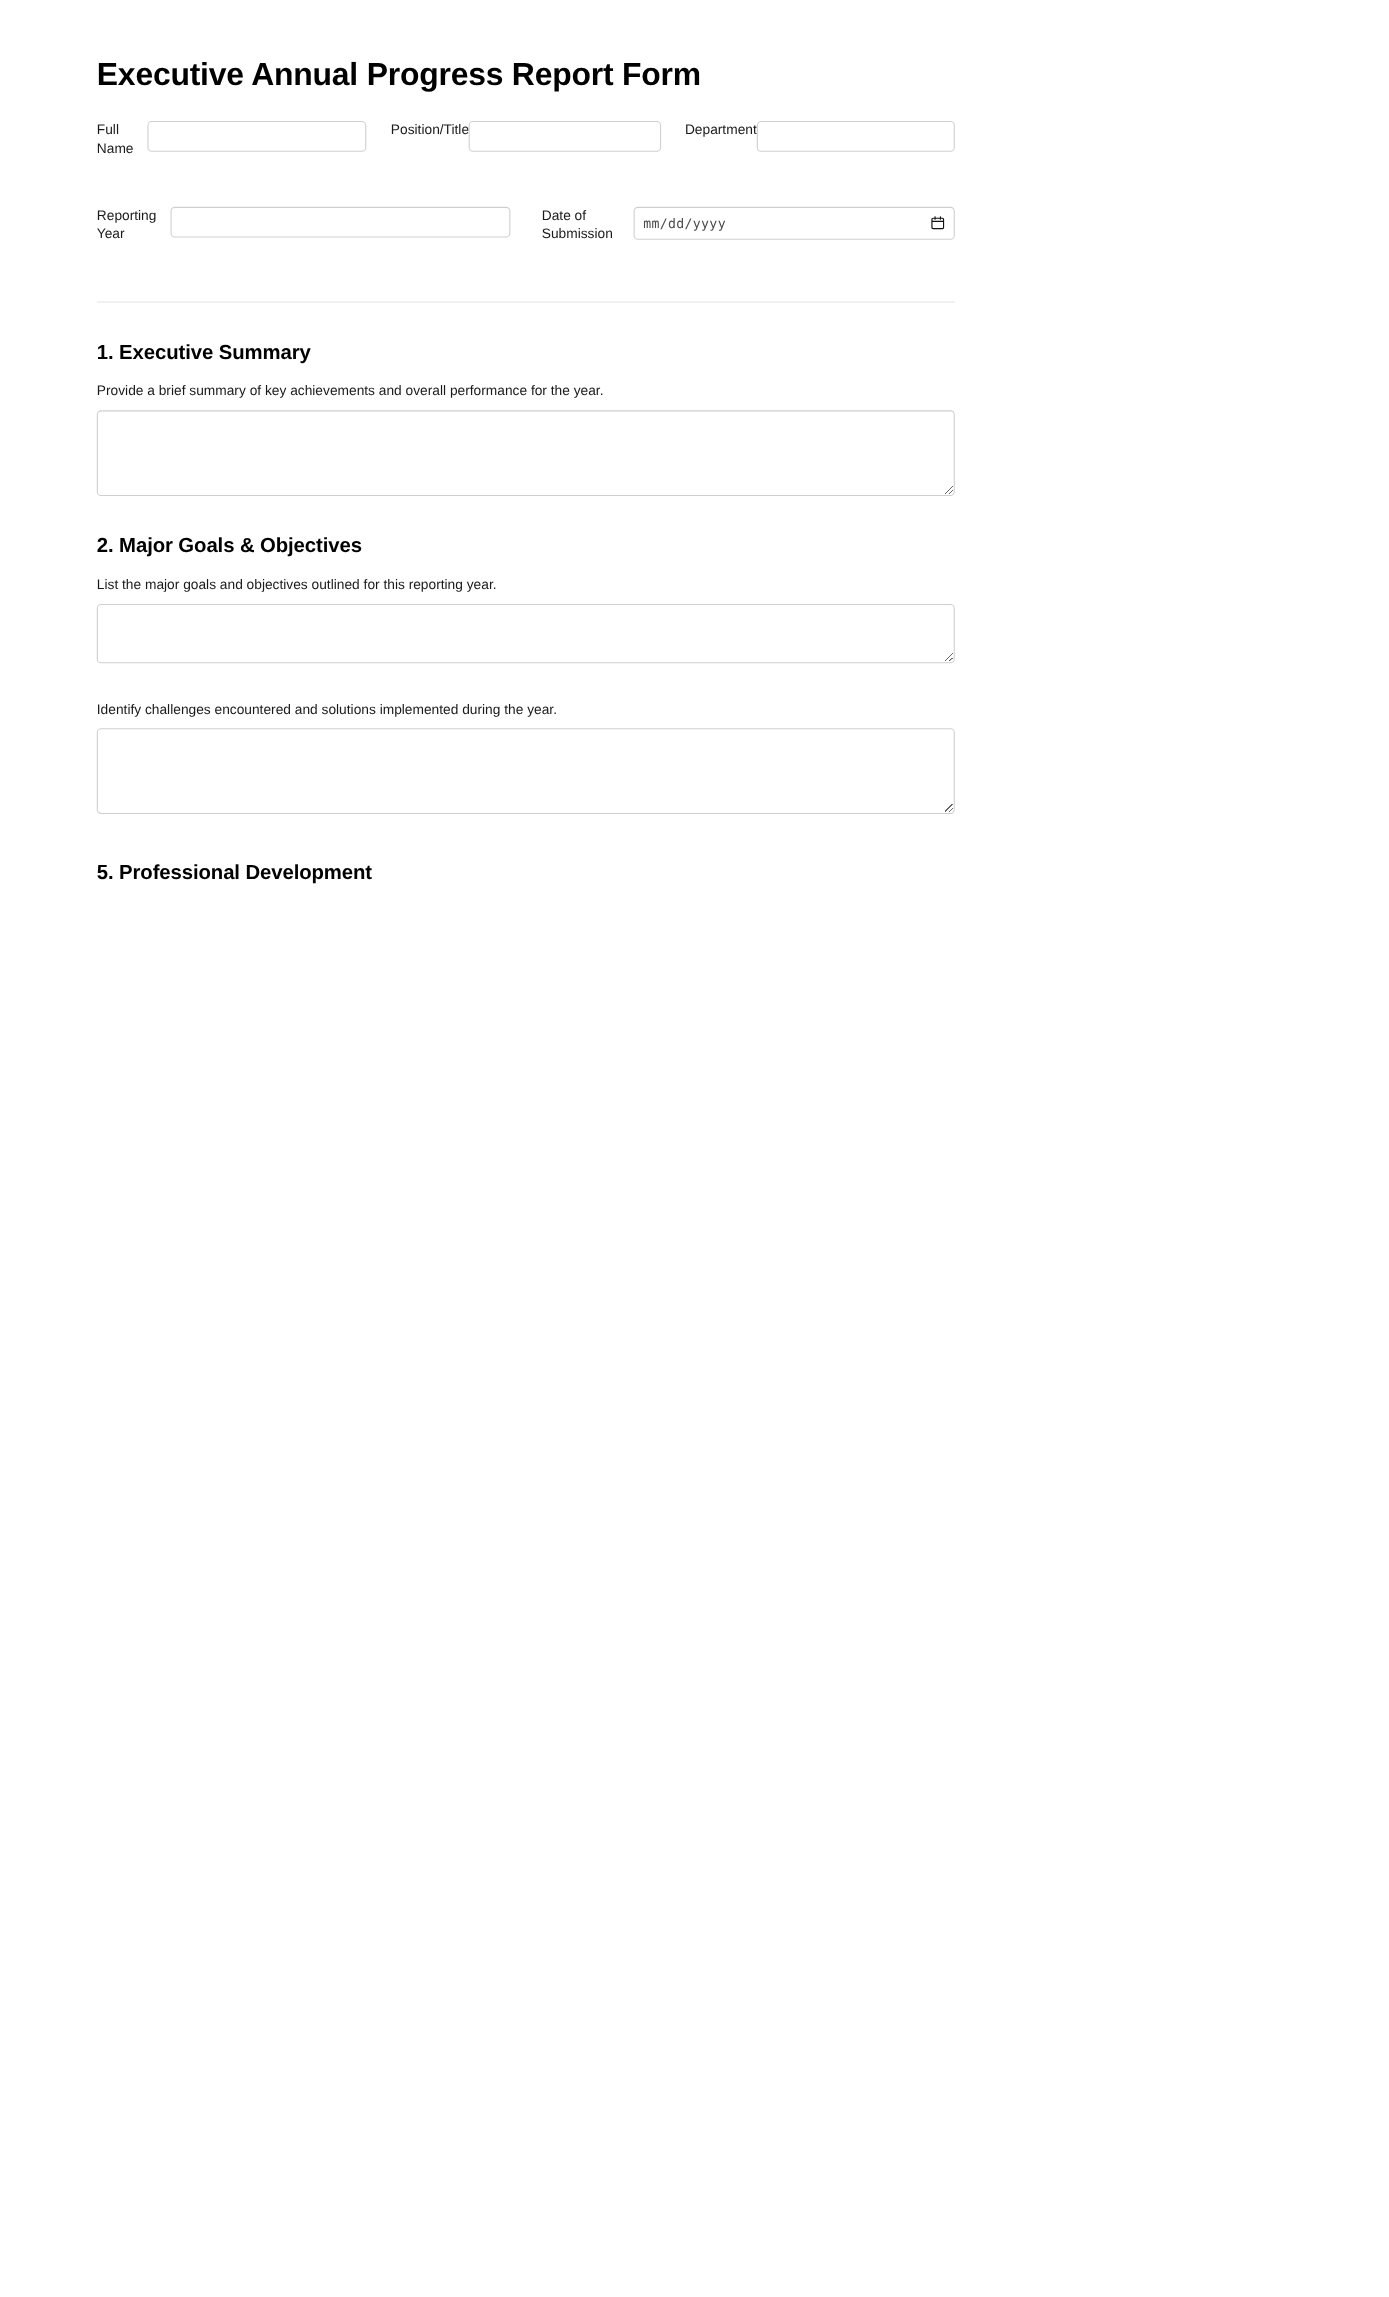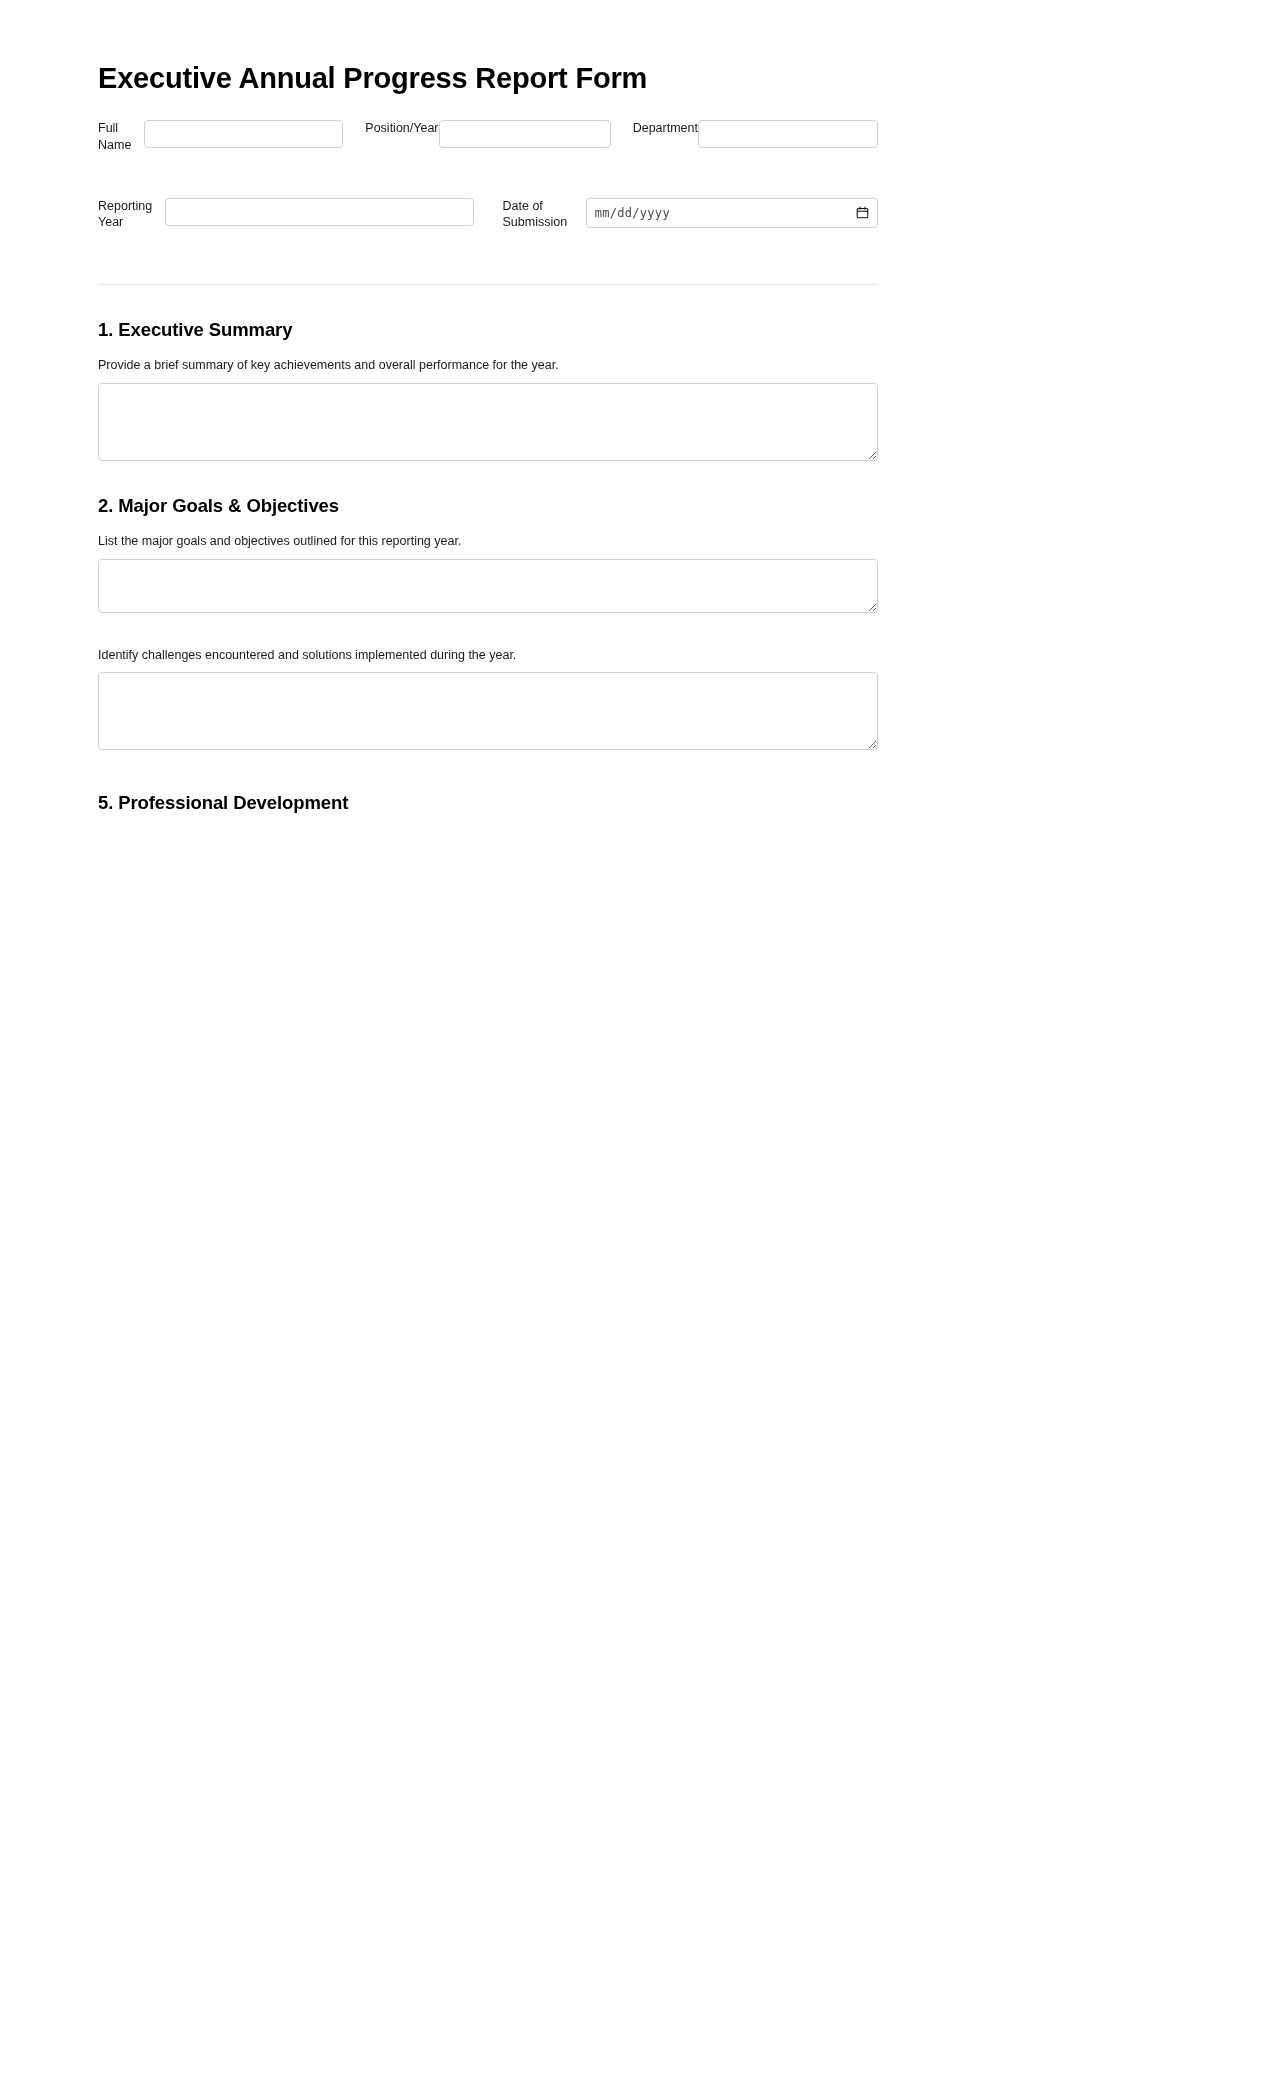--- a/index.html
+++ b/index.html
@@ -11,21 +11,21 @@
   body {
     width: 1263px;
     height: 2088px;
     font-family: "Liberation Sans", sans-serif;
     color: #000000;
     overflow: hidden;
   }
 
   .page {
     width: 1263px;
-    padding: 14px;
+    padding: 4px;
   }
 
   .form-wrap {
     width: 780px;
     margin: 0 0 0 84px;
     padding-top: 47px;
   }
 
   .form-title {
     font-size: 29px;
@@ -155,21 +155,21 @@
     <h1 class="form-title">Executive Annual Progress Report Form</h1>
 
     <div class="row">
 
       <div class="field field-third">
         <label class="field-label">Full Name</label>
         <input class="text-input" type="text" value="" style="">
       </div>
 
       <div class="field field-third">
-        <label class="field-label">Position/Year</label>
+        <label class="field-label">Position/Title</label>
         <input class="text-input" type="text" value="" style="">
       </div>
 
       <div class="field field-third">
         <label class="field-label">Department</label>
         <input class="text-input" type="text" value="" style="">
       </div>
 
     </div>
 

